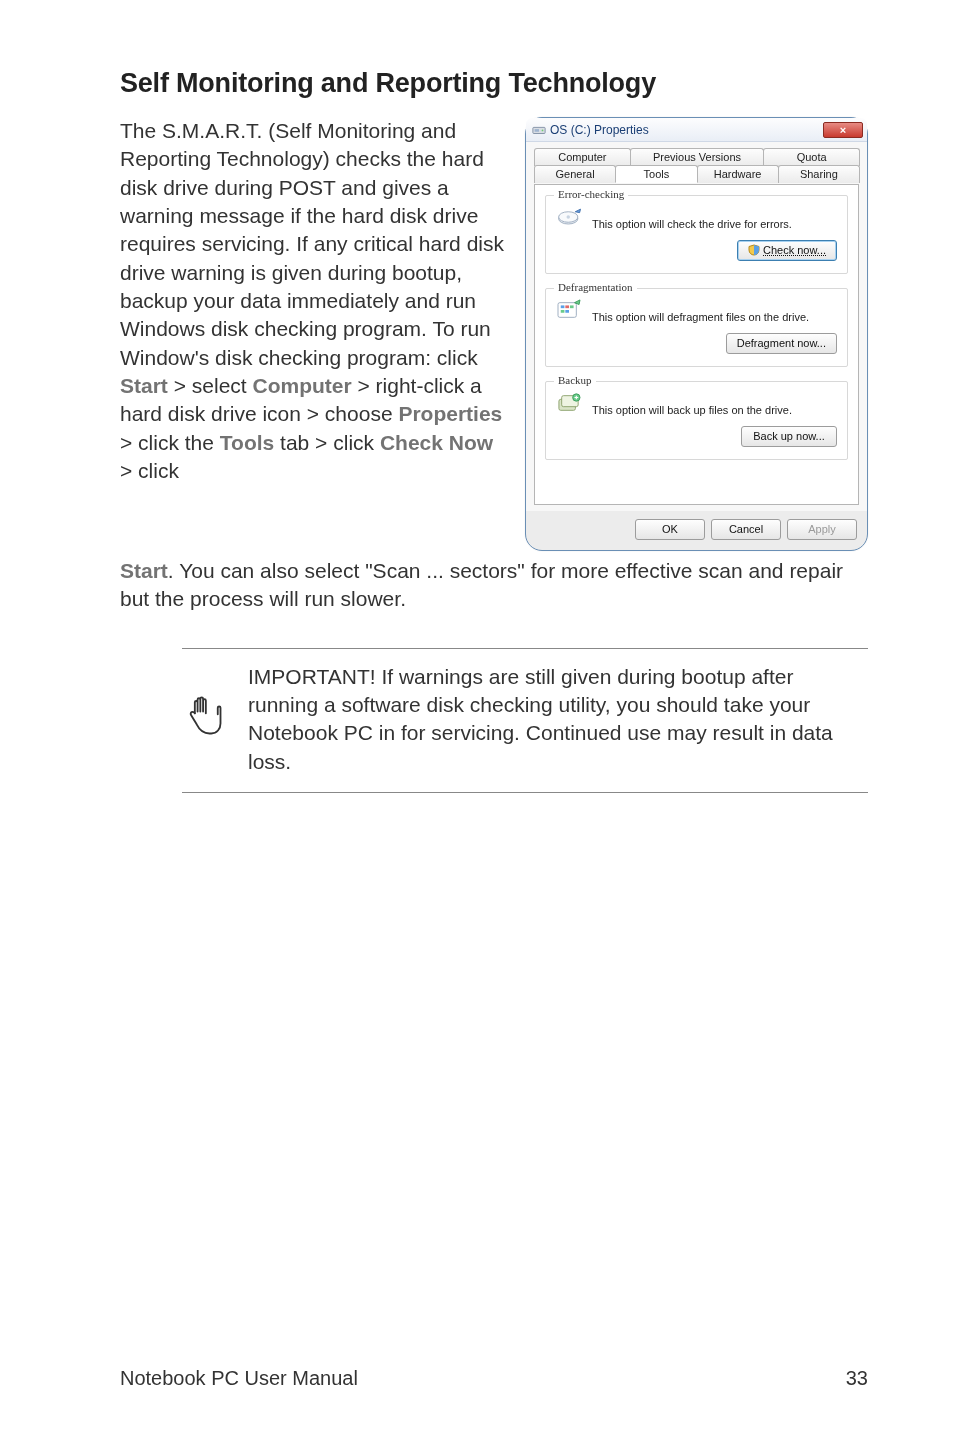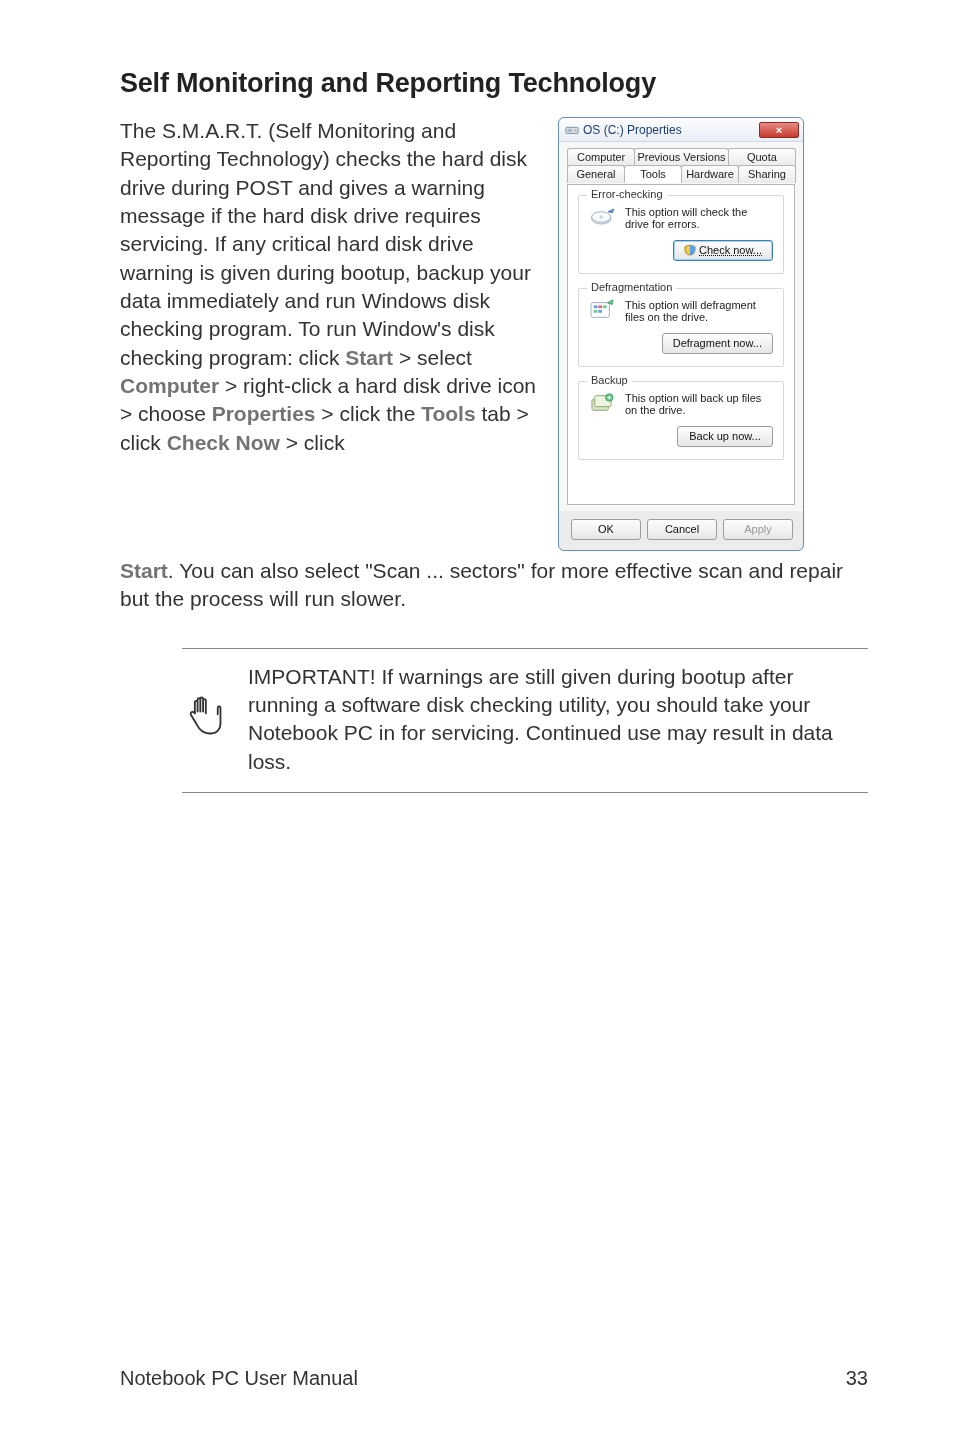--- a/index.html
+++ b/index.html
@@ -13,36 +13,36 @@
   .dialog-wrap { flex: 0 0 310px; }
   .after-text { margin-top: 6px; }
   .note-block { margin-top: 34px; border-top: 1px solid #888; border-bottom: 1px solid #888; padding: 14px 0 16px 0; display: flex; gap: 18px; align-items: center; margin-left: 62px; }
   .note-block .note-text { font-size: 21px; line-height: 1.35; color: #333; }
   .hand-icon { flex: 0 0 48px; }
   .footer { position: absolute; bottom: 54px; left: 120px; right: 86px; display: flex; justify-content: space-between; font-size: 20px; color: #333; border-top: 0; }
   .footer-left { }
   .footer-right { }
 
   
-  .dialog { width: 246px; border: 1px solid #6a8fb5; border-radius: 6px; background: #ececec; font-family: "Segoe UI", Tahoma, sans-serif; font-size: 11px; color: #000; box-shadow: 0 0 0 1px rgba(0,0,0,0.02); }
+  .dialog { width: 343px; border: 1px solid #6a8fb5; border-radius: 17px; background: #ececec; font-family: "Segoe UI", Tahoma, sans-serif; font-size: 11px; color: #000; box-shadow: 0 0 0 1px rgba(0,0,0,0.02); }
   .dlg-titlebar { height: 24px; background: linear-gradient(#fdfdfe,#e9eef6); border-bottom: 1px solid #cfd8e6; border-radius: 6px 6px 0 0; display: flex; align-items: center; padding: 0 4px 0 6px; }
   .dlg-titlebar .tico { width: 14px; height: 14px; margin-right: 4px; }
   .dlg-titlebar .ttxt { font-size: 12px; color: #1a3e74; flex: 1; }
   .dlg-close { width: 40px; height: 16px; border-radius: 2px; background: linear-gradient(#e78b84,#c83a2f); color: #fff; font-size: 11px; line-height: 14px; text-align: center; border: 1px solid #8b2b22; font-weight: 700; }
   .dlg-body { background: #f7f7f7; padding: 6px 8px 6px 8px; }
   .tabstrip { position: relative; height: 36px; }
   .tabrow { display: flex; position: absolute; left: 0; right: 0; }
   .tabrow.top { top: 0; z-index: 1; }
   .tabrow.bottom { top: 17px; z-index: 2; }
   .tab { flex: 1; height: 18px; background: linear-gradient(#fdfdfd,#ebebeb); border: 1px solid #b5b5b5; border-bottom: none; border-radius: 3px 3px 0 0; font-size: 11px; text-align: center; line-height: 17px; margin-right: -1px; color: #222; }
   .tab.active { background: #fff; border-bottom: 1px solid #fff; z-index: 3; position: relative; }
   .tab-panel { background: #fff; border: 1px solid #b5b5b5; padding: 10px 10px 30px 10px; min-height: 300px; }
   .groupbox { border: 1px solid #d8d8d8; border-radius: 2px; padding: 10px 10px 12px 10px; margin-bottom: 14px; position: relative; }
-  .groupbox .legend { position: absolute; top: -8px; left: 8px; background: #fff; padding: 0 4px; font-size: 11px; color: #333; }
-  .gb-row { display: flex; align-items: center; gap: 8px; }
+  .groupbox .legend { position: absolute; top: -8px; left: 8px; background: #fff; padding: 0 4px; font-size: 11px; color: #333; font-family: Liberation Serif, serif; }
+  .gb-row { display: flex; align-items: flex-end; gap: 8px; }
   .gb-icon { width: 28px; height: 24px; flex: 0 0 28px; }
   .gb-text { font-size: 11px; color: #222; }
   .gb-btnrow { display: flex; justify-content: flex-end; margin-top: 10px; }
   .winbtn { min-width: 96px; height: 21px; font-size: 11px; border: 1px solid #9c9c9c; border-radius: 3px; background: linear-gradient(#fefefe,#e6e6e6); padding: 0 10px; line-height: 19px; text-align: center; color: #111; }
   .winbtn.focus { border: 1px solid #3c7fb1; box-shadow: 0 0 0 1px #a7d1f0 inset; }
   .winbtn .bicon { display: inline-block; vertical-align: -2px; margin-right: 3px; }
   .dlg-footer { display: flex; justify-content: flex-end; gap: 6px; padding: 8px 10px 10px 0; }
   .dlg-footer .winbtn { min-width: 70px; }
   .winbtn.disabled { color: #9a9a9a; }
 </style>

